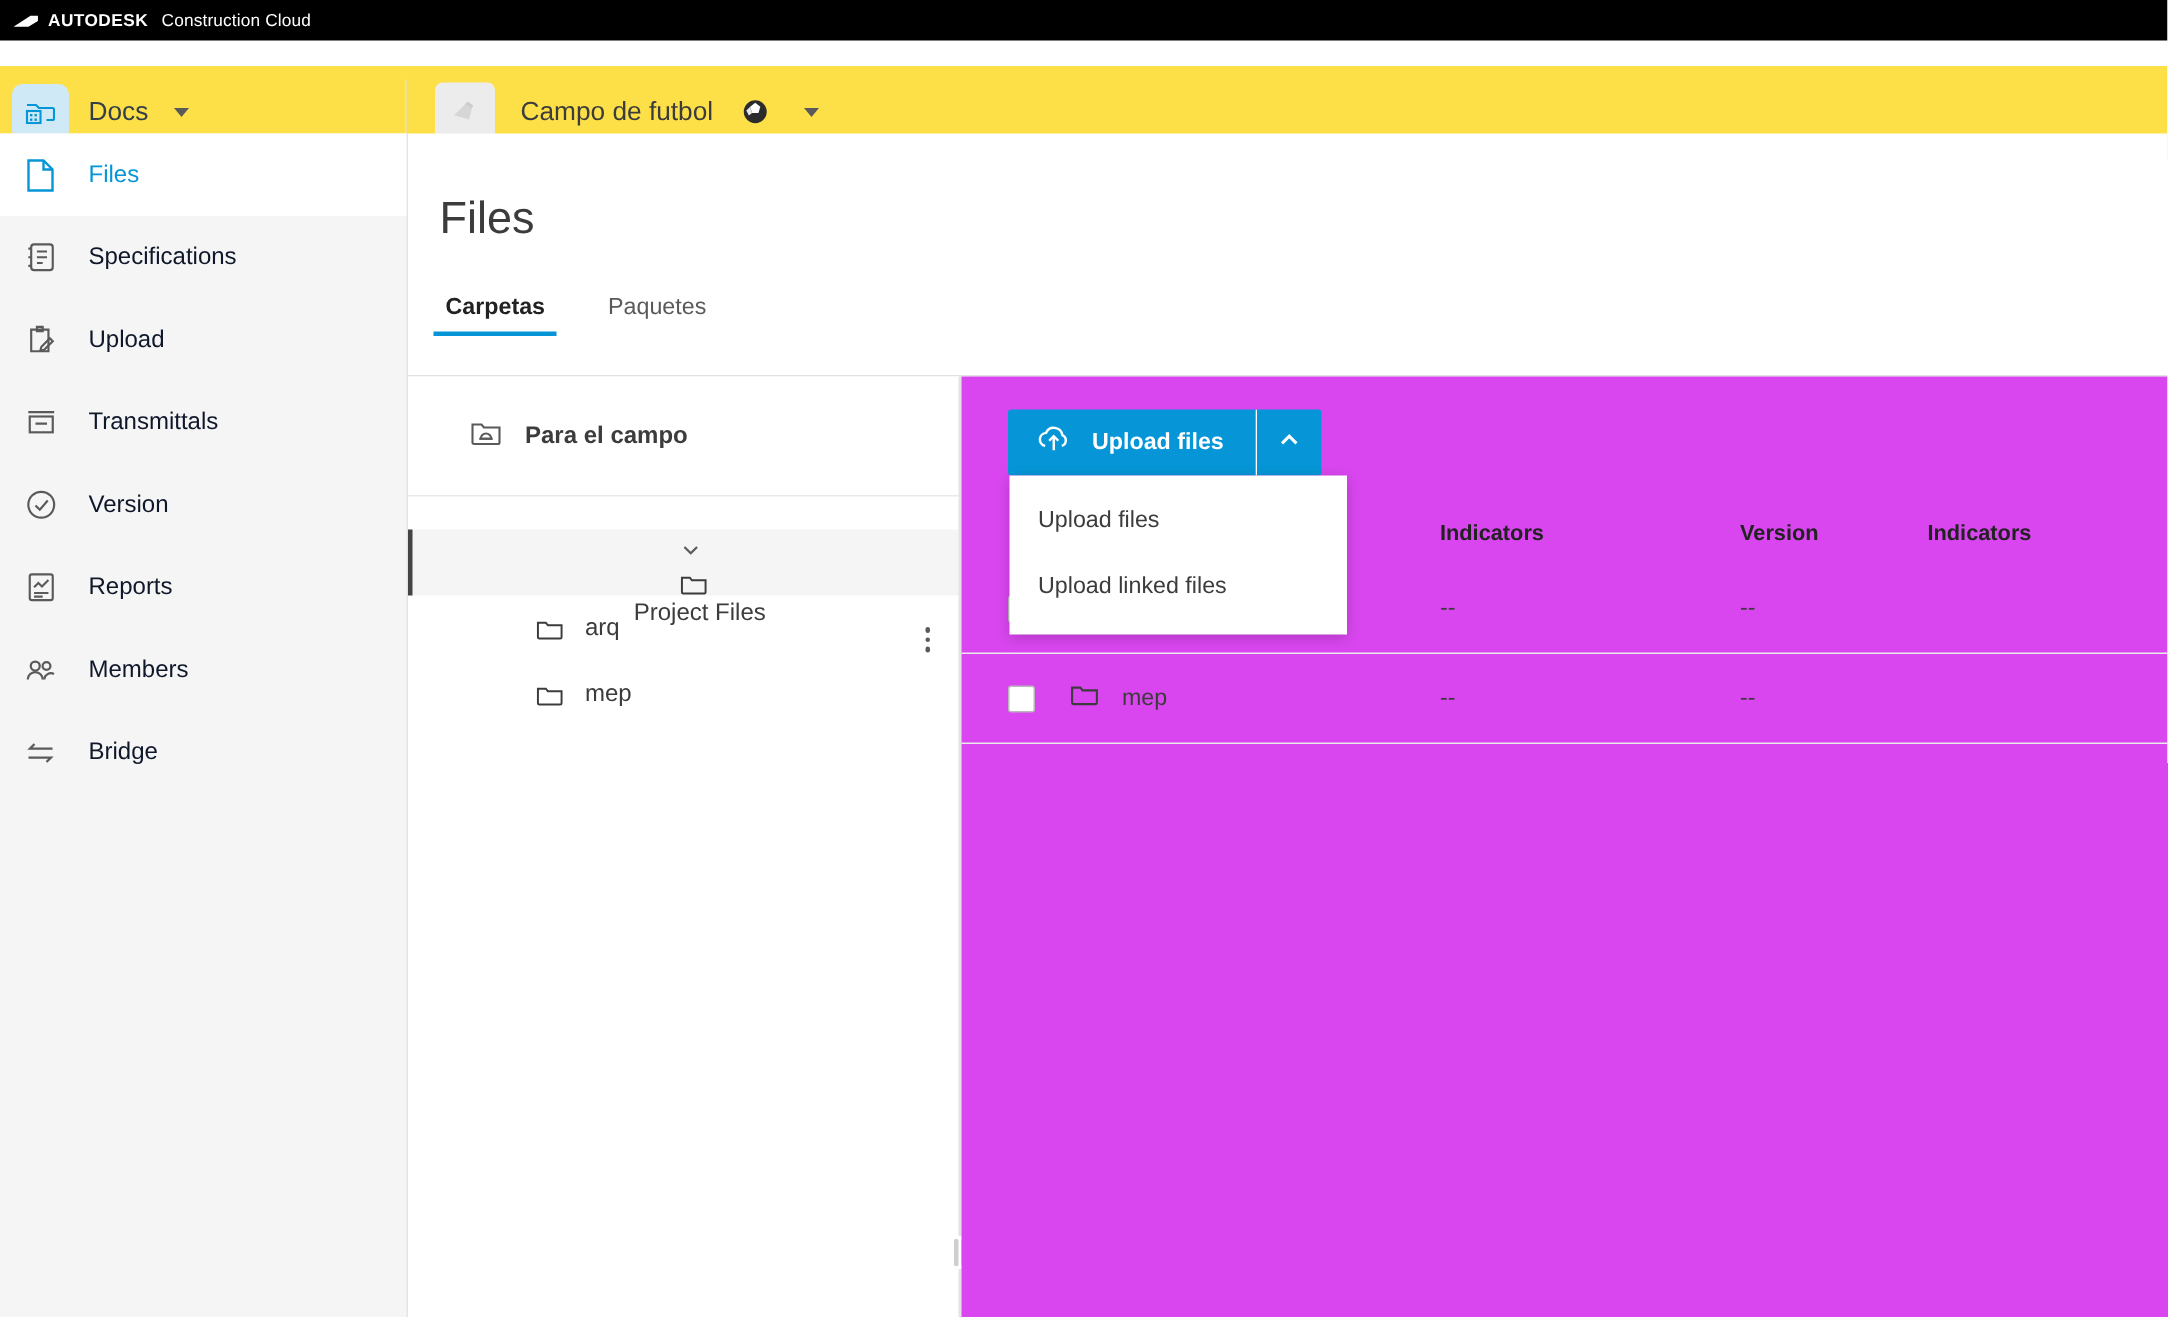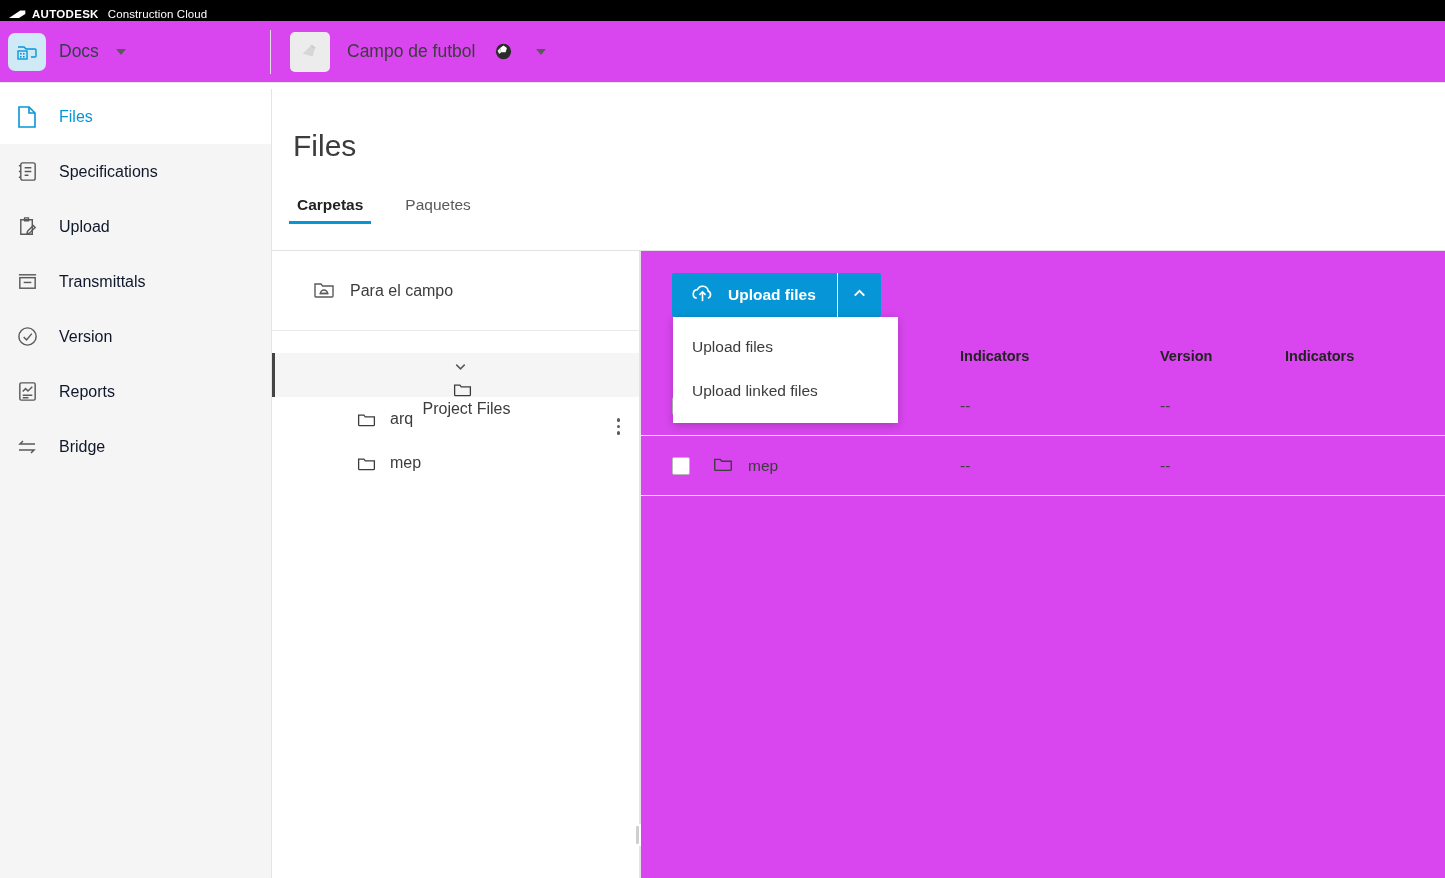--- a/index.html
+++ b/index.html
@@ -25,23 +25,23 @@
     color: #ffffff; font-size: 11.5px; font-weight: bold;
     letter-spacing: 0.3px;
   }
   .adsk-sub {
     color: #ffffff; font-size: 11.5px; font-weight: normal;
     letter-spacing: 0.1px; margin-left: 3px;
   }
 
   
   .header {
-    position: absolute; top: 21px; left: 0;
+    position: absolute; top: 44px; left: 0;
     width: 1445px; height: 62px;
-    background: #d946ef;
+    background: #fde047;
     border-bottom: 1px solid #e6e6e6;
     display: flex; align-items: center;
   }
   .docs-block {
     display: flex; align-items: center; gap: 13px;
     padding-left: 8px; width: 262px; height: 62px;
   }
   .docs-icon {
     width: 38px; height: 38px; border-radius: 7px;
     background: #cfe9f7;
@@ -153,20 +153,21 @@
     width: 386px; height: 627px;
     background: #ffffff;
     border-right: 1px solid #e4e4e4;
     position: relative;
   }
   .tree-top {
     height: 80px;
     display: flex; align-items: center;
     padding-left: 40px;
     border-bottom: 1px solid #e9e9e9;
+    font-weight: bold;
   }
   .tree-top .tlabel {
     font-size: 16px; color: #3c3c3c; margin-left: 14px;
   }
   .tree-row {
     display: flex; align-items: center;
     height: 44px; padding-left: 8px;
     font-size: 16px; color: #3c3c3c;
     cursor: pointer; position: relative;
   }
@@ -385,20 +386,31 @@
       <span class="nav-ico">
         <svg width="23" height="23" viewBox="0 0 24 24" fill="none" stroke="#5a5a5a" stroke-width="1.5">
           <rect x="4" y="3" width="16" height="18" rx="1.5"></rect>
           <path d="M7 12 l3-3 2.5 2.5 4.5-4.5"></path>
           <path d="M7 16 h10 M7 18.5 h6"></path>
         </svg>
       </span>
       <span class="nav-label">Reports</span>
     </div>
 
+    <div class="nav-item">
+      <span class="nav-ico">
+        <svg width="24" height="24" viewBox="0 0 24 24" fill="none" stroke="#5a5a5a" stroke-width="1.5">
+          <circle cx="8.5" cy="9" r="3"></circle>
+          <circle cx="16" cy="9" r="2.6"></circle>
+          <path d="M3.5 18 a5 5 0 0 1 10 0"></path>
+          <path d="M14.5 18 a4.4 4.4 0 0 1 6.5-3.6"></path>
+        </svg>
+      </span>
+      <span class="nav-label">Members</span>
+    </div>
 
     <div class="nav-item">
       <span class="nav-ico">
         <svg width="24" height="24" viewBox="0 0 24 24" fill="none" stroke="#5a5a5a" stroke-width="1.5">
           <path d="M20 9 H5 l3-3"></path>
           <path d="M4 15 h15 l-3 3"></path>
         </svg>
       </span>
       <span class="nav-label">Bridge</span>
     </div>

